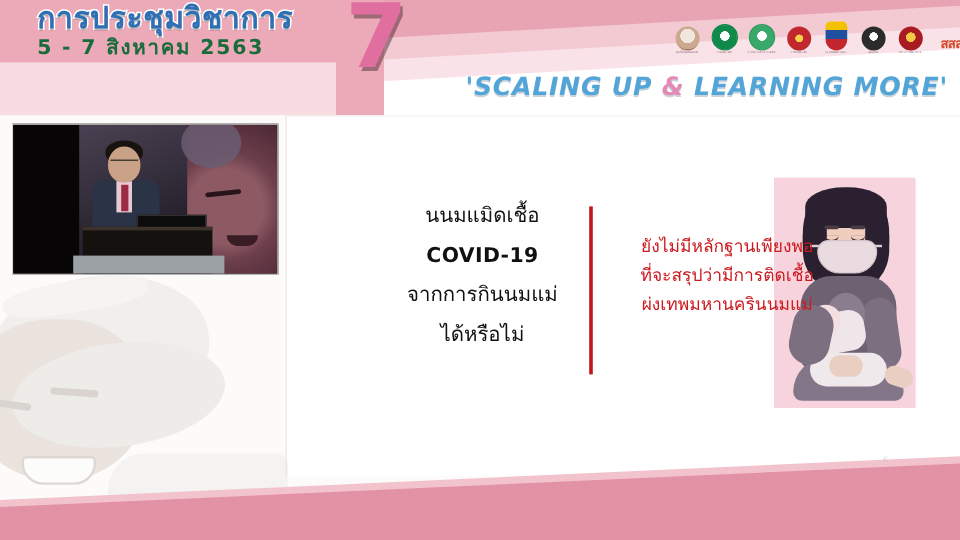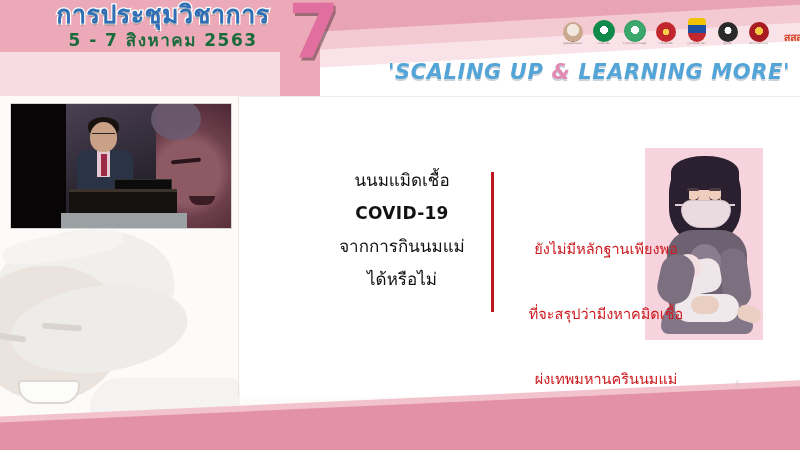--- a/index.html
+++ b/index.html
@@ -19,21 +19,21 @@
 
   
   .header{position:absolute;left:0;top:0;width:800px;height:96px;overflow:hidden;background:#ffffff;}
   .band-a{position:absolute;left:-60px;top:-40px;width:960px;height:74px;background:#e9a4b4;transform:rotate(-3.2deg);}
   .band-b{position:absolute;left:-60px;top:26px;width:960px;height:26px;background:#f3c9d2;transform:rotate(-3.2deg);}
   .band-c{position:absolute;left:-60px;top:44px;width:960px;height:18px;background:#fae3e8;transform:rotate(-3.2deg);}
   .band-white{position:absolute;left:-60px;top:58px;width:960px;height:60px;background:#ffffff;transform:rotate(-3.2deg);}
   .band-left-pink{position:absolute;left:-60px;top:0px;width:380px;height:96px;background:#eca9b7;}
   .band-left-pink2{position:absolute;left:-60px;top:52px;width:340px;height:46px;background:#f7dce2;}
 
-  .title-wrap{position:absolute;left:18px;top:2px;width:290px;text-align:center;line-height:1;}
+  .title-wrap{position:absolute;left:31px;top:2px;width:290px;text-align:left;line-height:1;}
   .t-line1{
     font-size:25px;font-weight:bold;color:#2f6fb5;letter-spacing:.5px;
     -webkit-text-stroke:2.5px #ffffff;paint-order:stroke fill;
     text-shadow:0 2px 0 rgba(0,0,0,.25);
     font-family:"DejaVu Sans","Liberation Sans",sans-serif;
   }
   .t-line2{
     margin-top:1px;
     font-size:25px;font-weight:bold;color:#2f9b54;letter-spacing:.5px;
     -webkit-text-stroke:2.5px #ffffff;paint-order:stroke fill;
@@ -113,21 +113,21 @@
   
   .q-block{position:absolute;left:322px;top:168px;width:160px;text-align:center;color:#111111;line-height:1.42;
     font-family:"DejaVu Sans","Liberation Sans",sans-serif;}
   .q-line{font-size:17px;margin-bottom:9px;}
   .q-line.en{font-weight:bold;letter-spacing:.3px;text-align:center;}
 
   .divider{position:absolute;left:491px;top:172px;width:3px;height:140px;background:#c0161d;}
 
   .a-block{position:absolute;left:498px;top:196px;width:216px;text-align:center;color:#cc1a1f;line-height:1.5;
     font-family:"DejaVu Sans","Liberation Sans",sans-serif;font-size:14.5px;z-index:4;}
-  .a-line{margin-bottom:2px;white-space:nowrap;margin-top:43px;}
+  .a-line{margin-bottom:2px;white-space:nowrap;}
 
   
   .illus{position:absolute;left:645px;top:148px;width:118px;height:192px;background:#f7d3dd;overflow:hidden;z-index:2;}
   .il-hair-back{position:absolute;left:24px;top:10px;width:72px;height:84px;border-radius:46% 46% 40% 40%;background:#2a2030;}
   .il-face{position:absolute;left:37px;top:20px;width:46px;height:56px;border-radius:46% 46% 52% 52%;background:#f0cdbd;}
   .il-hair-front{position:absolute;left:26px;top:8px;width:68px;height:34px;border-radius:48% 48% 30% 30%;background:#2a2030;}
   .il-hair-sl{position:absolute;left:24px;top:24px;width:20px;height:58px;border-radius:40% 20% 50% 50%;background:#2a2030;}
   .il-hair-sr{position:absolute;left:76px;top:24px;width:20px;height:58px;border-radius:20% 40% 50% 50%;background:#2a2030;}
   .il-brow-l{position:absolute;left:42px;top:40px;width:12px;height:3px;border-radius:3px;background:#4a3a44;}
   .il-brow-r{position:absolute;left:64px;top:40px;width:12px;height:3px;border-radius:3px;background:#4a3a44;}
@@ -268,19 +268,19 @@
     <div class="il-brow-l"></div>
     <div class="il-brow-r"></div>
     <div class="il-eye-l"></div>
     <div class="il-eye-r"></div>
     <div class="il-mask-str"></div>
     <div class="il-mask"></div>
   </div>
 
   <div class="a-block">
     <div class="a-line">ยังไม่มีหลักฐานเพียงพอ</div>
-    <div class="a-line">ที่จะสรุปว่ามีงหาคมิดเชื้อ</div>
+    <div class="a-line">ที่จะสรุปว่ามีการติดเชื้อ</div>
     <div class="a-line">ผ่งเทพมหานครินนมแม่</div>
   </div>
 
   <div class="page-num">6</div>
 
 </div>
 
 </body></html>

